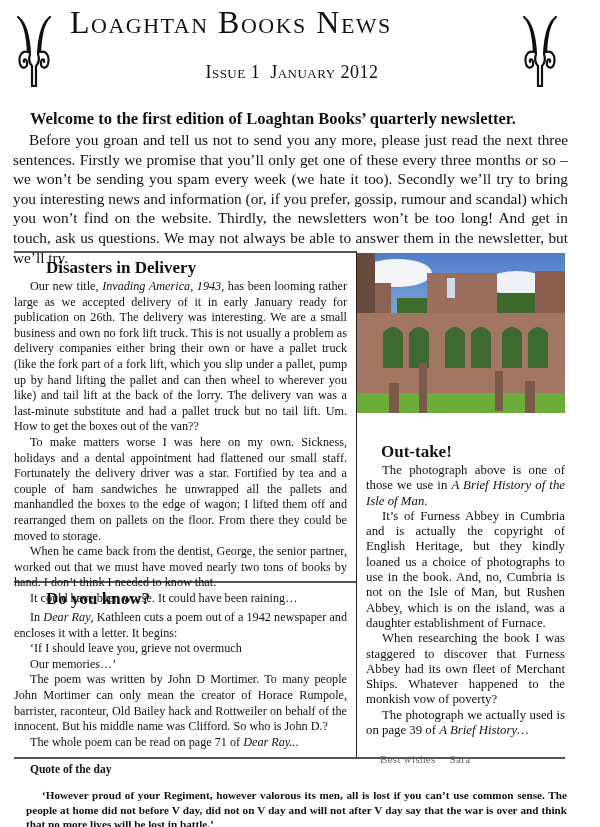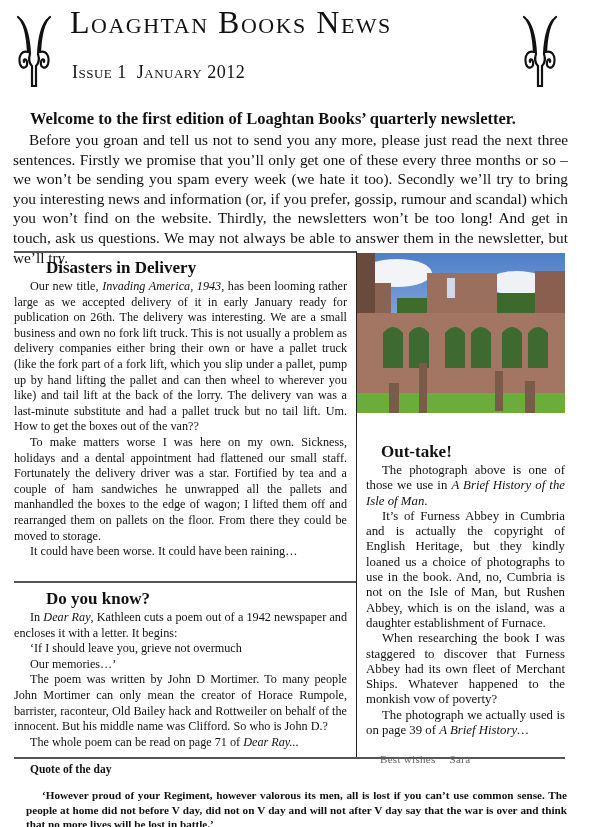--- a/index.html
+++ b/index.html
@@ -2,21 +2,21 @@
 <html><head>
 <meta charset="utf-8">
 <style>
   html, body { margin: 0; padding: 0; background: #fff; }
   body { width: 600px; height: 827px; position: relative; overflow: hidden;
          font-family: "Liberation Serif", serif; color: #111; }
   .abs { position: absolute; }
   .logo { width: 40px; height: 80px; }
   .masthead-title { left: 70px; width: 460px; top: 4px; text-align: left;
     font-size: 32px; letter-spacing: 1.5px; font-variant: small-caps; font-weight: normal; }
-  .issue { left: 72px; width: 460px; top: 62px; text-align: left;
+  .issue { left: 62px; width: 460px; top: 62px; text-align: center;
     font-size: 18px; font-variant: small-caps; letter-spacing: 0.5px; }
   .intro-head { left: 30px; top: 109px; font-size: 16.5px; font-weight: bold; }
   .intro-body { left: 13px; width: 555px; top: 130px; font-size: 15.3px; line-height: 19.6px;
     text-align: justify; text-indent: 16px; }
   .rule { background: #555; height: 2px; }
   .vrule { background: #222; width: 1px; }
   .col-left { left: 14px; width: 333px; font-size: 12.2px; line-height: 15.6px; }
   .col-left p, .col-right p { margin: 0; text-align: justify; text-indent: 16px; }
   .col-left h2, .col-right h2 { margin: 0 0 1px 32px; font-size: 17px; font-weight: bold; line-height: 20px; }
   .col-right { left: 366px; width: 199px; font-size: 12.8px; line-height: 15.3px; }
@@ -62,20 +62,21 @@
 
 <div class="abs rule" style="left:14px; top:251px; width:343px;"></div>
 <div class="abs vrule" style="left:356px; top:252px; height:507px;"></div>
 <div class="abs rule" style="left:14px; top:581px; width:342px;"></div>
 <div class="abs rule" style="left:14px; top:757px; width:551px;"></div>
 
 <div class="abs col-left" style="top:258px;">
   <h2>Disasters in Delivery</h2>
   <p><span>Our new title, </span><i>Invading America, 1943</i><span>, has been looming rather large as we accepted delivery of it in early January ready for publication on 26th.  The delivery was interesting.  We are a small business and own no fork lift truck.  This is not usually a problem as delivery companies either bring their own or have a pallet truck (like the fork part of a fork lift, which you slip under a pallet, pump up by hand lifting the pallet and can then wheel to wherever you like) and tail lift at the back of the lorry.  The delivery van was a last-minute substitute and had a pallet truck but no tail lift.  Um.  How to get the boxes out of the van??</span></p>
   <p>To make matters worse I was here on my own.  Sickness, holidays and a dental appointment had flattened our small staff.  Fortunately the delivery driver was a star.  Fortified by tea and a couple of ham sandwiches he unwrapped all the pallets and manhandled the boxes to the edge of wagon; I lifted them off and rearranged them on pallets on the floor.  From there they could be moved to storage.</p>
+  <p>When he came back from the dentist, George, the senior partner, worked out that we must have moved nearly two tons of books by hand.  I don’t think I needed to know that.</p>
   <p>It could have been worse.  It could have been raining…</p>
 </div>
 
 <div class="abs col-left" style="top:589px;">
   <h2>Do you know?</h2>
   <p><span>In </span><i>Dear Ray</i><span>, Kathleen cuts a poem out of a 1942 newspaper and encloses it with a letter.  It begins:</span></p>
   <div class="poem">
     <p>‘If I should leave you, grieve not overmuch</p>
     <p>Our memories…’</p>
   </div>

